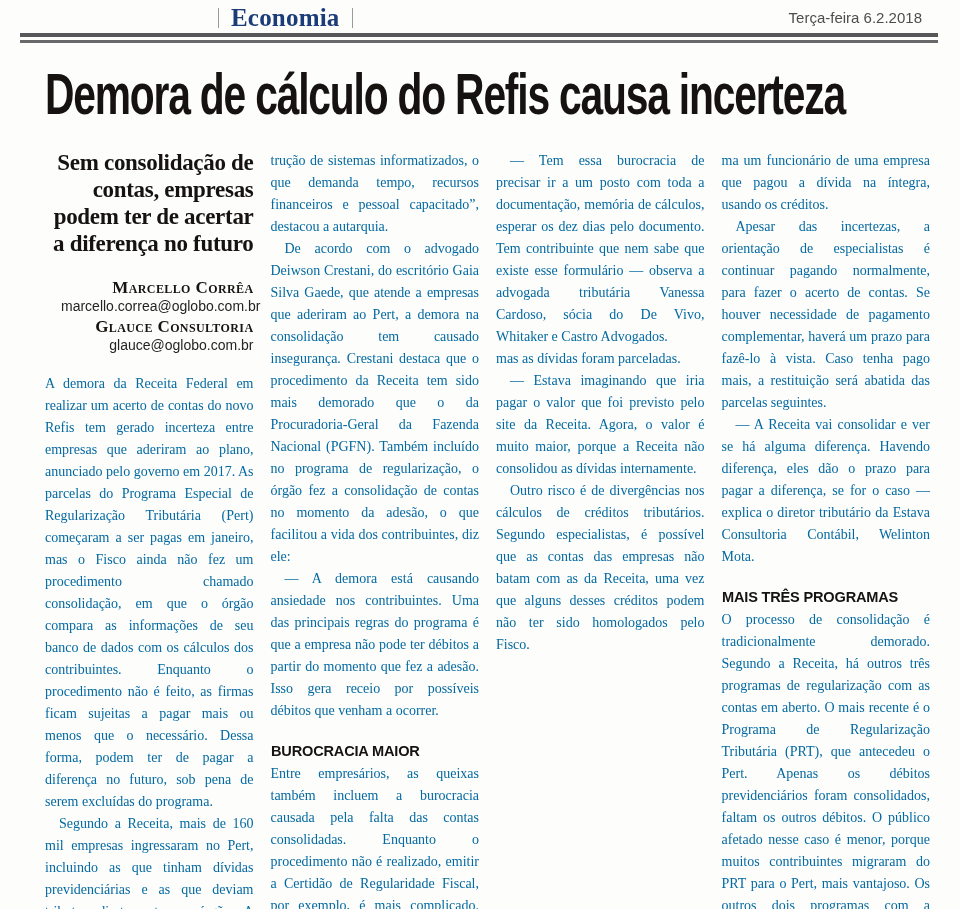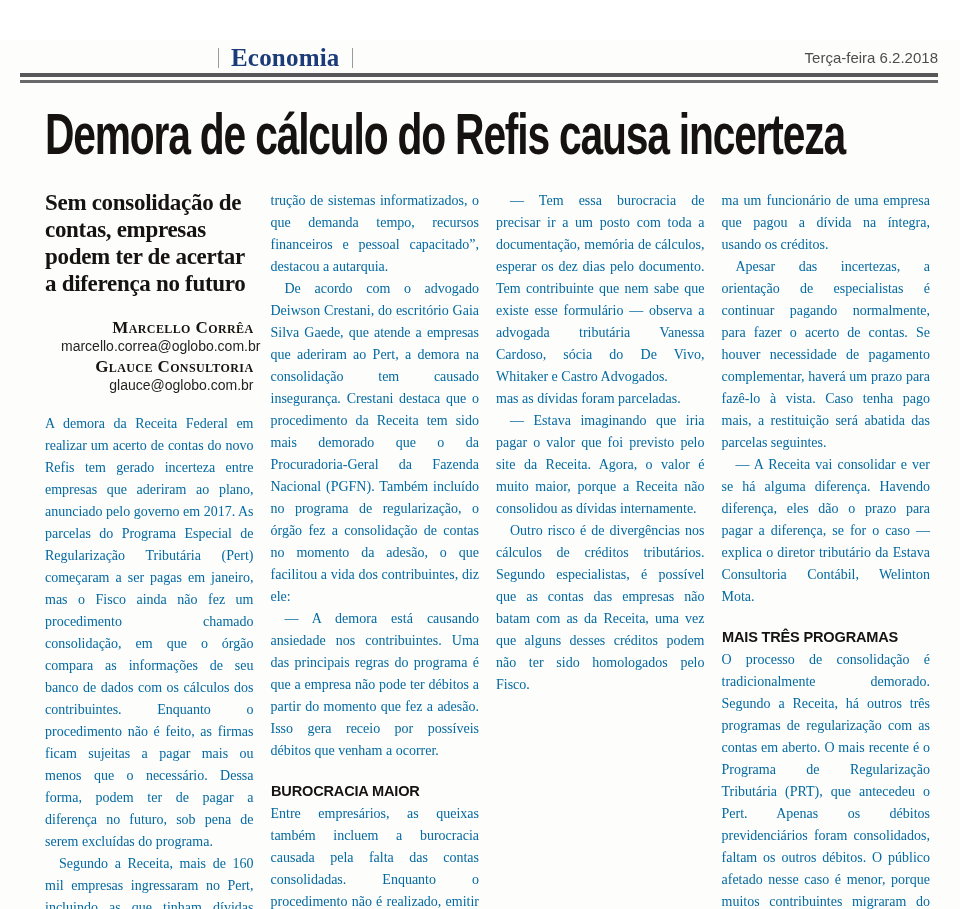--- a/index.html
+++ b/index.html
@@ -9,42 +9,41 @@
     position: relative;
     width: 960px; height: 909px;
     background: #fdfdfc;
     color: #1e1e1e;
     font-family: "Liberation Serif", serif;
   }
   
   .masthead {
     position: relative;
     height: 33px;
-    margin-top: 40px;
   }
   .section-wrap {
     position: absolute;
     left: 218px; top: 4px;
     display: flex; align-items: center; gap: 12px;
   }
   .section-bar {
     display: inline-block;
     width: 1px; height: 20px;
     background: #9a9a9a;
   }
   .section-title {
     font-family: "Liberation Serif", serif;
     font-weight: 700;
     font-size: 25px;
     letter-spacing: 0.2px;
     color: #1b3c78;
   }
   .edition-date {
     position: absolute;
-    right: 22px; top: 9px;
+    right: 38px; top: 9px;
     font-family: "Liberation Sans", sans-serif;
     font-size: 15px;
     color: #4d4d4d;
   }
   
   .double-rule {
     margin: 0 22px 0 20px;
     height: 10px;
     border-top: 4px solid #57575a;
     border-bottom: 3px solid #69696c;
@@ -66,21 +65,21 @@
     display: flex;
     gap: 17px;
     padding: 16px 30px 0 45px;
   }
   .col { flex: 1 1 0; min-width: 0; }
   .deck {
     font-family: "Liberation Serif", serif;
     font-weight: 700;
     font-size: 23px;
     line-height: 1.17;
-    text-align: left;
+    text-align: right;
     color: #151210;
     letter-spacing: -0.3px;
     margin-bottom: 20px;
   }
   .byline-block { margin-bottom: 20px; text-align: right; }
   .byline-name {
     font-family: "Liberation Serif", serif;
     font-variant: small-caps;
     font-weight: 700;
     font-size: 17px;

